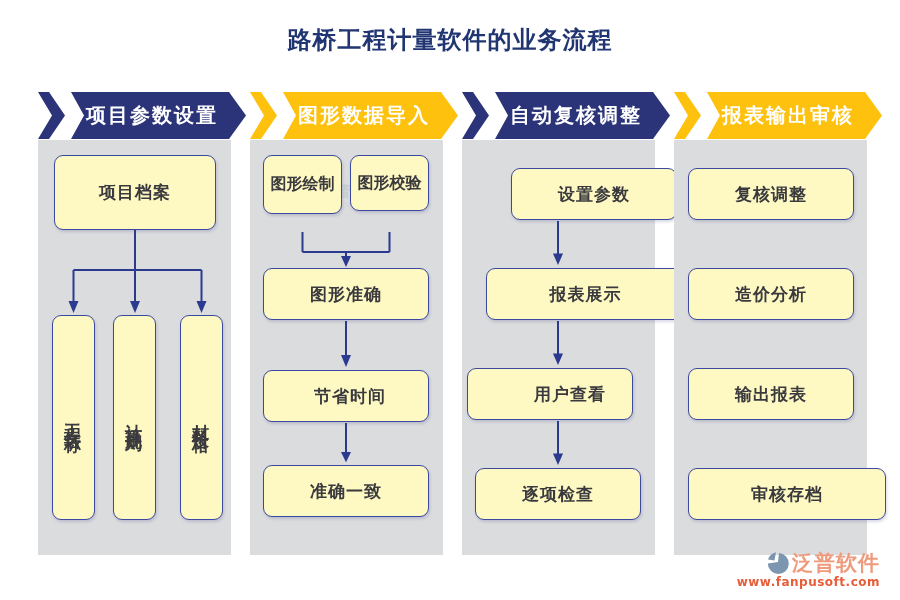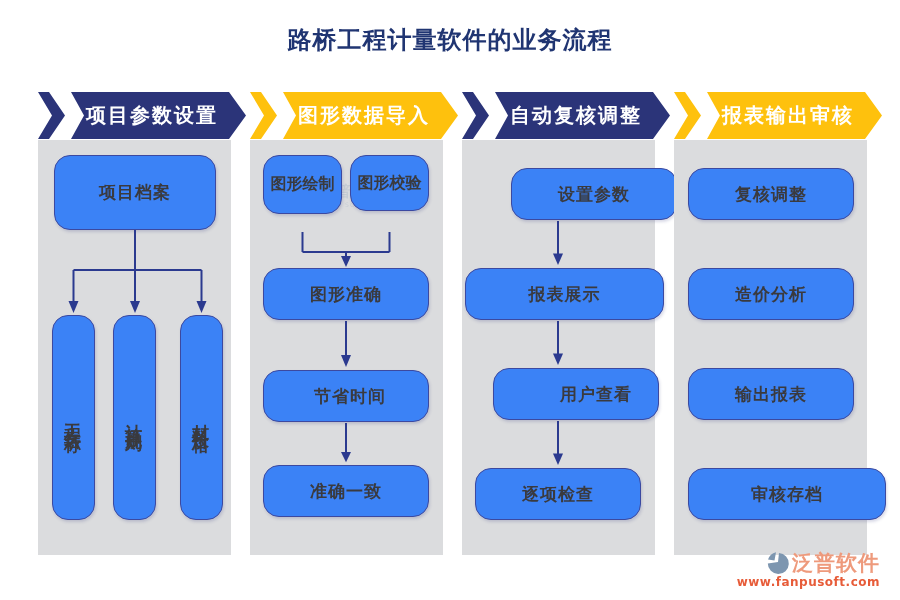--- a/index.html
+++ b/index.html
@@ -22,22 +22,22 @@
     position:absolute; top:0; left:36px; right:16px; height:47px;
     display:flex; align-items:center; justify-content:center;
     color:#ffffff; font-size:20px; font-weight:bold; letter-spacing:2px;
     white-space:nowrap;
   }
 
   
   .column { position:absolute; top:140px; width:193px; height:415px; background:#dbdcde; }
 
   .box {
-    position:absolute; background:#3b82f6;
-    border:1.5px solid #3c49a0; border-radius:16px;
+    position:absolute; background:#fef9c3;
+    border:1.5px solid #3c49a0; border-radius:9px;
     display:flex; align-items:center; justify-content:center;
     font-size:17px; font-weight:bold; color:#3a3a3e;
     letter-spacing:1px; white-space:nowrap;
     box-shadow:1px 2px 3px rgba(43,52,121,0.18);
   }
   .vbox span { writing-mode:vertical-lr; text-orientation:upright; letter-spacing:4px; }
 
   .connector, .arrow-svg { position:absolute; display:block; }
   .connector path, .arrow-svg path { stroke:#2b3a8f; stroke-width:2; fill:none; }
   .connector polygon, .arrow-svg polygon { fill:#2b3a8f; }
@@ -134,26 +134,26 @@
     </svg>
     <div class="box" style="left:13px; top:325px; width:166px; height:52px;">准确一致</div>
   </div>
 
   <div class="column" style="left:462px">
     <div class="box" style="left:13px; top:28px; width:166px; height:52px;margin-left:36px;">设置参数</div>
     <svg class="arrow-svg" style="left:84px; top:81px;" width="24" height="46" viewBox="0 0 24 48" preserveAspectRatio="none">
       <path d="M12,0 V35"></path>
         <polygon points="7,34 17,34 12,46"></polygon>
     </svg>
-    <div class="box" style="left:3px; top:128px; width:199px; height:52px;">报表展示</div>
+    <div class="box" style="left:24px; top:128px; width:199px; height:52px;">报表展示</div>
     <svg class="arrow-svg" style="left:84px; top:181px;" width="24" height="46" viewBox="0 0 24 48" preserveAspectRatio="none">
       <path d="M12,0 V35"></path>
         <polygon points="7,34 17,34 12,46"></polygon>
     </svg>
-    <div class="box" style="left:31px; top:228px; width:166px; height:52px;padding-left:40px;">用户查看</div>
+    <div class="box" style="left:5px; top:228px; width:166px; height:52px;padding-left:40px;">用户查看</div>
     <svg class="arrow-svg" style="left:84px; top:281px;" width="24" height="46" viewBox="0 0 24 48" preserveAspectRatio="none">
       <path d="M12,0 V35"></path>
         <polygon points="7,34 17,34 12,46"></polygon>
     </svg>
     <div class="box" style="left:13px; top:328px; width:166px; height:52px;">逐项检查</div>
   </div>
 
   <div class="column" style="left:674px">
     <div class="box" style="left:14px; top:28px; width:166px; height:52px;">复核调整</div>
     <div class="box" style="left:14px; top:128px; width:166px; height:52px;">造价分析</div>

